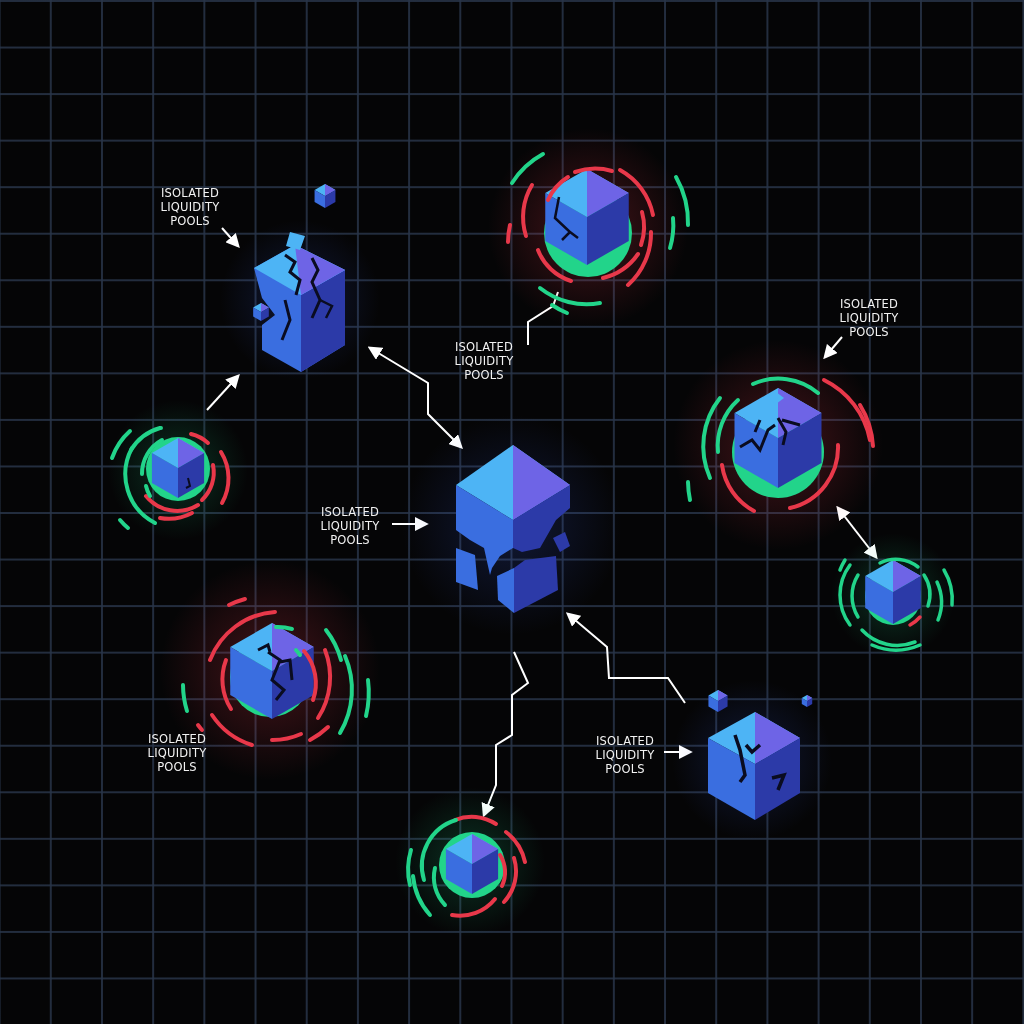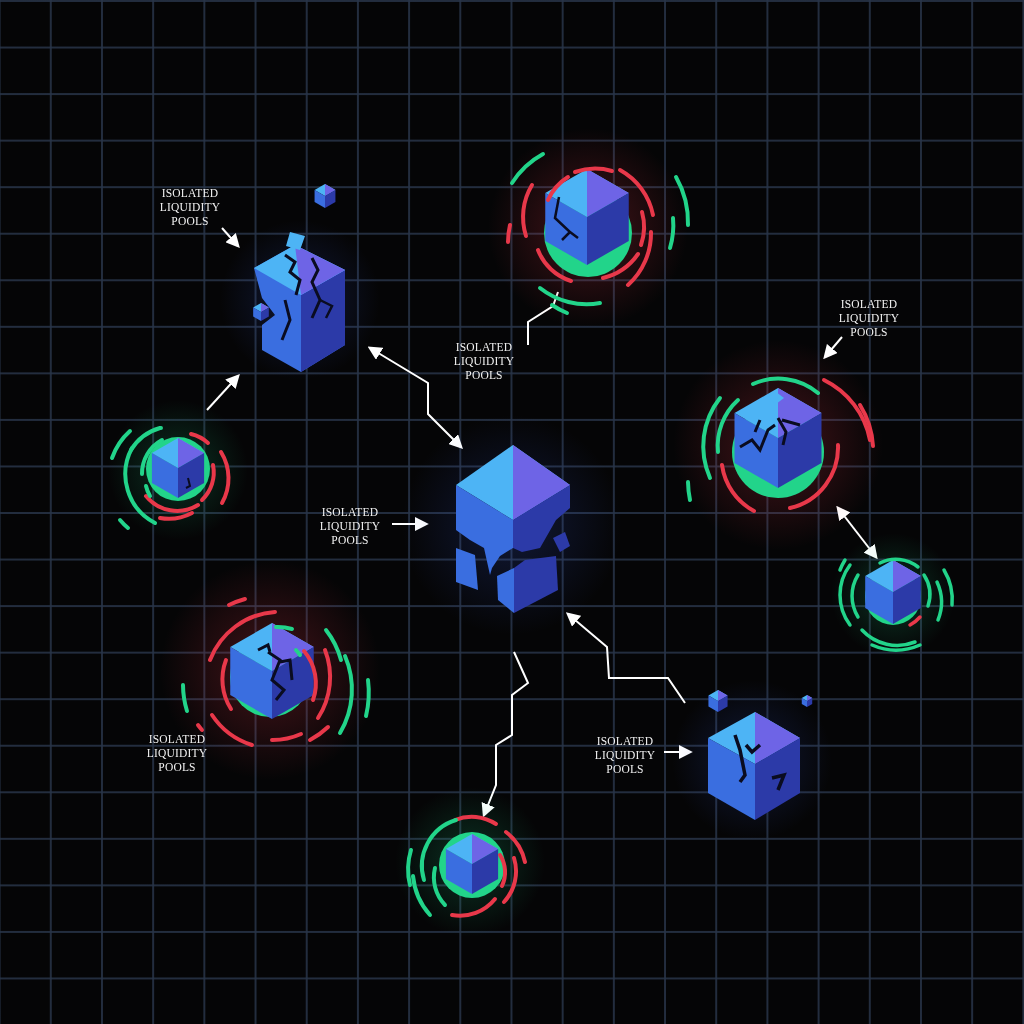--- a/index.html
+++ b/index.html
@@ -17,21 +17,21 @@
   .label {
     position: absolute;
     font-family: "DejaVu Sans", sans-serif;
     font-size: 11.5px;
     line-height: 14px;
     color: #f2f2f2;
     text-align: center;
     letter-spacing: 0.2px;
     white-space: nowrap;
   }
-  .label span { display: block; font-family: Liberation Serif, serif; }
+  .label span { display: block; }
 </style>
 </head>
 <body>
 
 <div class="canvas"></div>
 
 <svg class="scene" viewBox="0 0 1024 1024" xmlns="http://www.w3.org/2000/svg">
   <defs>
     <radialGradient id="glowRed" cx="50%" cy="50%" r="50%">
       <stop offset="0%" stop-color="#e8384a" stop-opacity="0.28"></stop>

